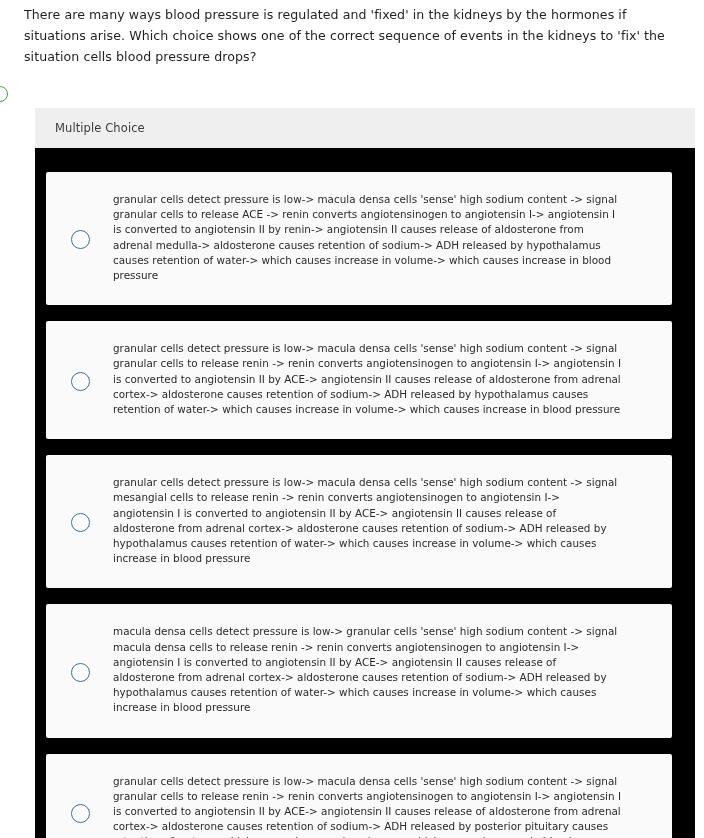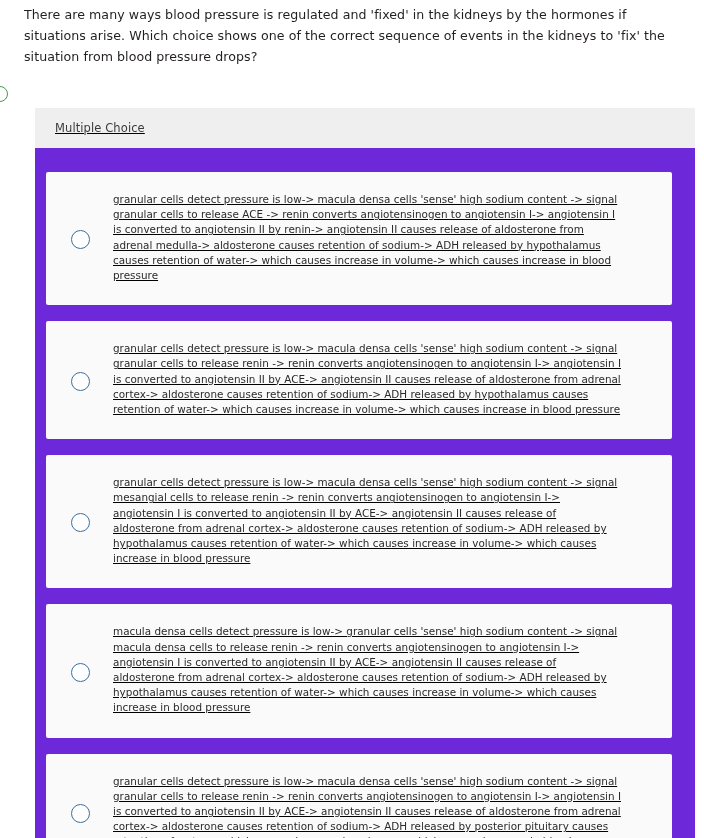--- a/index.html
+++ b/index.html
@@ -42,22 +42,21 @@
     background: #ffffff;
   }
 
   
   .qcard {
     position: absolute;
     left: 35px;
     top: 108px;
     width: 660px;
     bottom: 0;
-    background: #6d28d9;
-    text-decoration: underline;
+    background: #000000;
   }
   .qcard-header {
     height: 40px;
     background: #efefef;
     display: flex;
     align-items: center;
     padding-left: 20px;
     box-sizing: border-box;
   }
   .qcard-header-label {
@@ -99,21 +98,21 @@
     line-height: 15.2px;
     color: #2a2a2a;
     letter-spacing: 0.02px;
     max-width: 508px;
   }
 </style>
 </head>
 <body>
 
 <div class="question-wrap">
-  <div class="question-text">There are many ways blood pressure is regulated and 'fixed' in the kidneys by the hormones if situations arise. Which choice shows one of the correct sequence of events in the kidneys to 'fix' the situation from blood pressure drops?</div>
+  <div class="question-text">There are many ways blood pressure is regulated and 'fixed' in the kidneys by the hormones if situations arise. Which choice shows one of the correct sequence of events in the kidneys to 'fix' the situation cells blood pressure drops?</div>
 </div>
 
 <div class="green-sliver"></div>
 
 <div class="qcard">
 
   <div class="qcard-header">
     <span class="qcard-header-label">Multiple Choice</span>
   </div>
 

